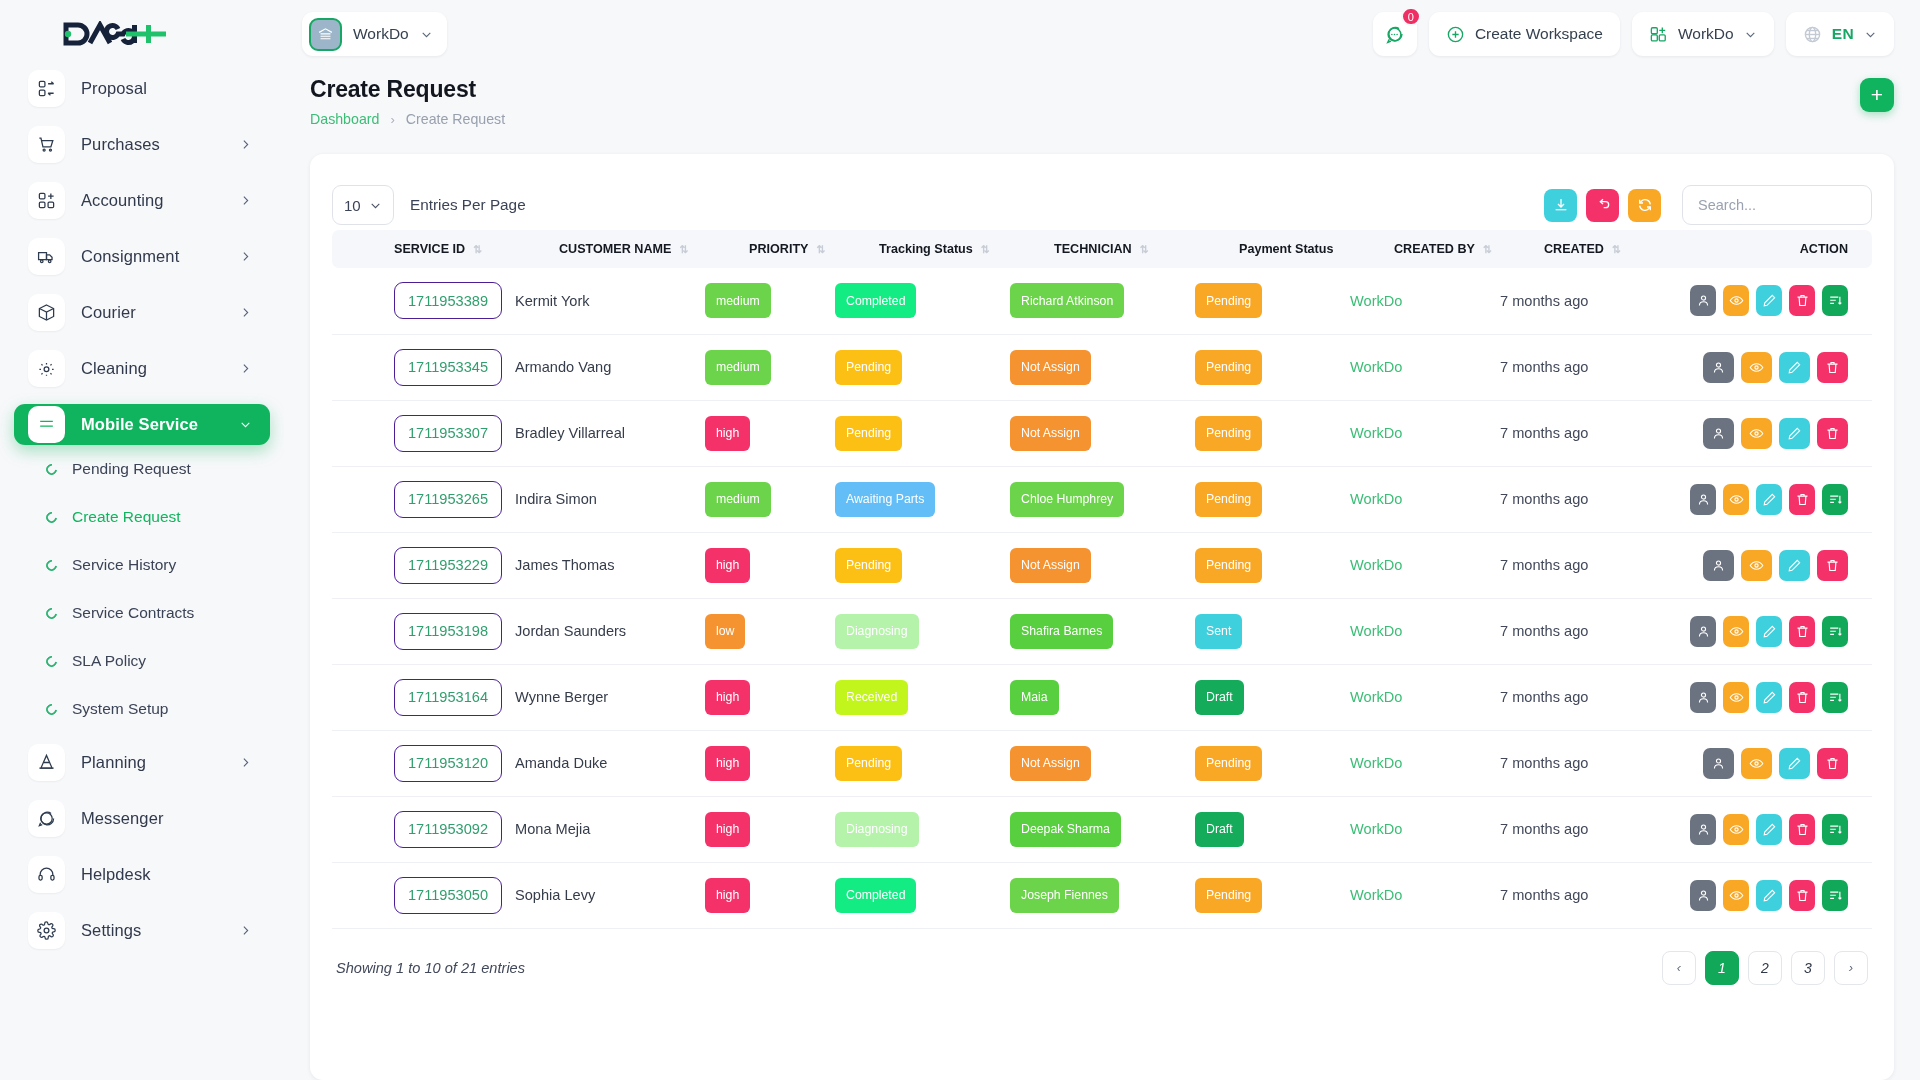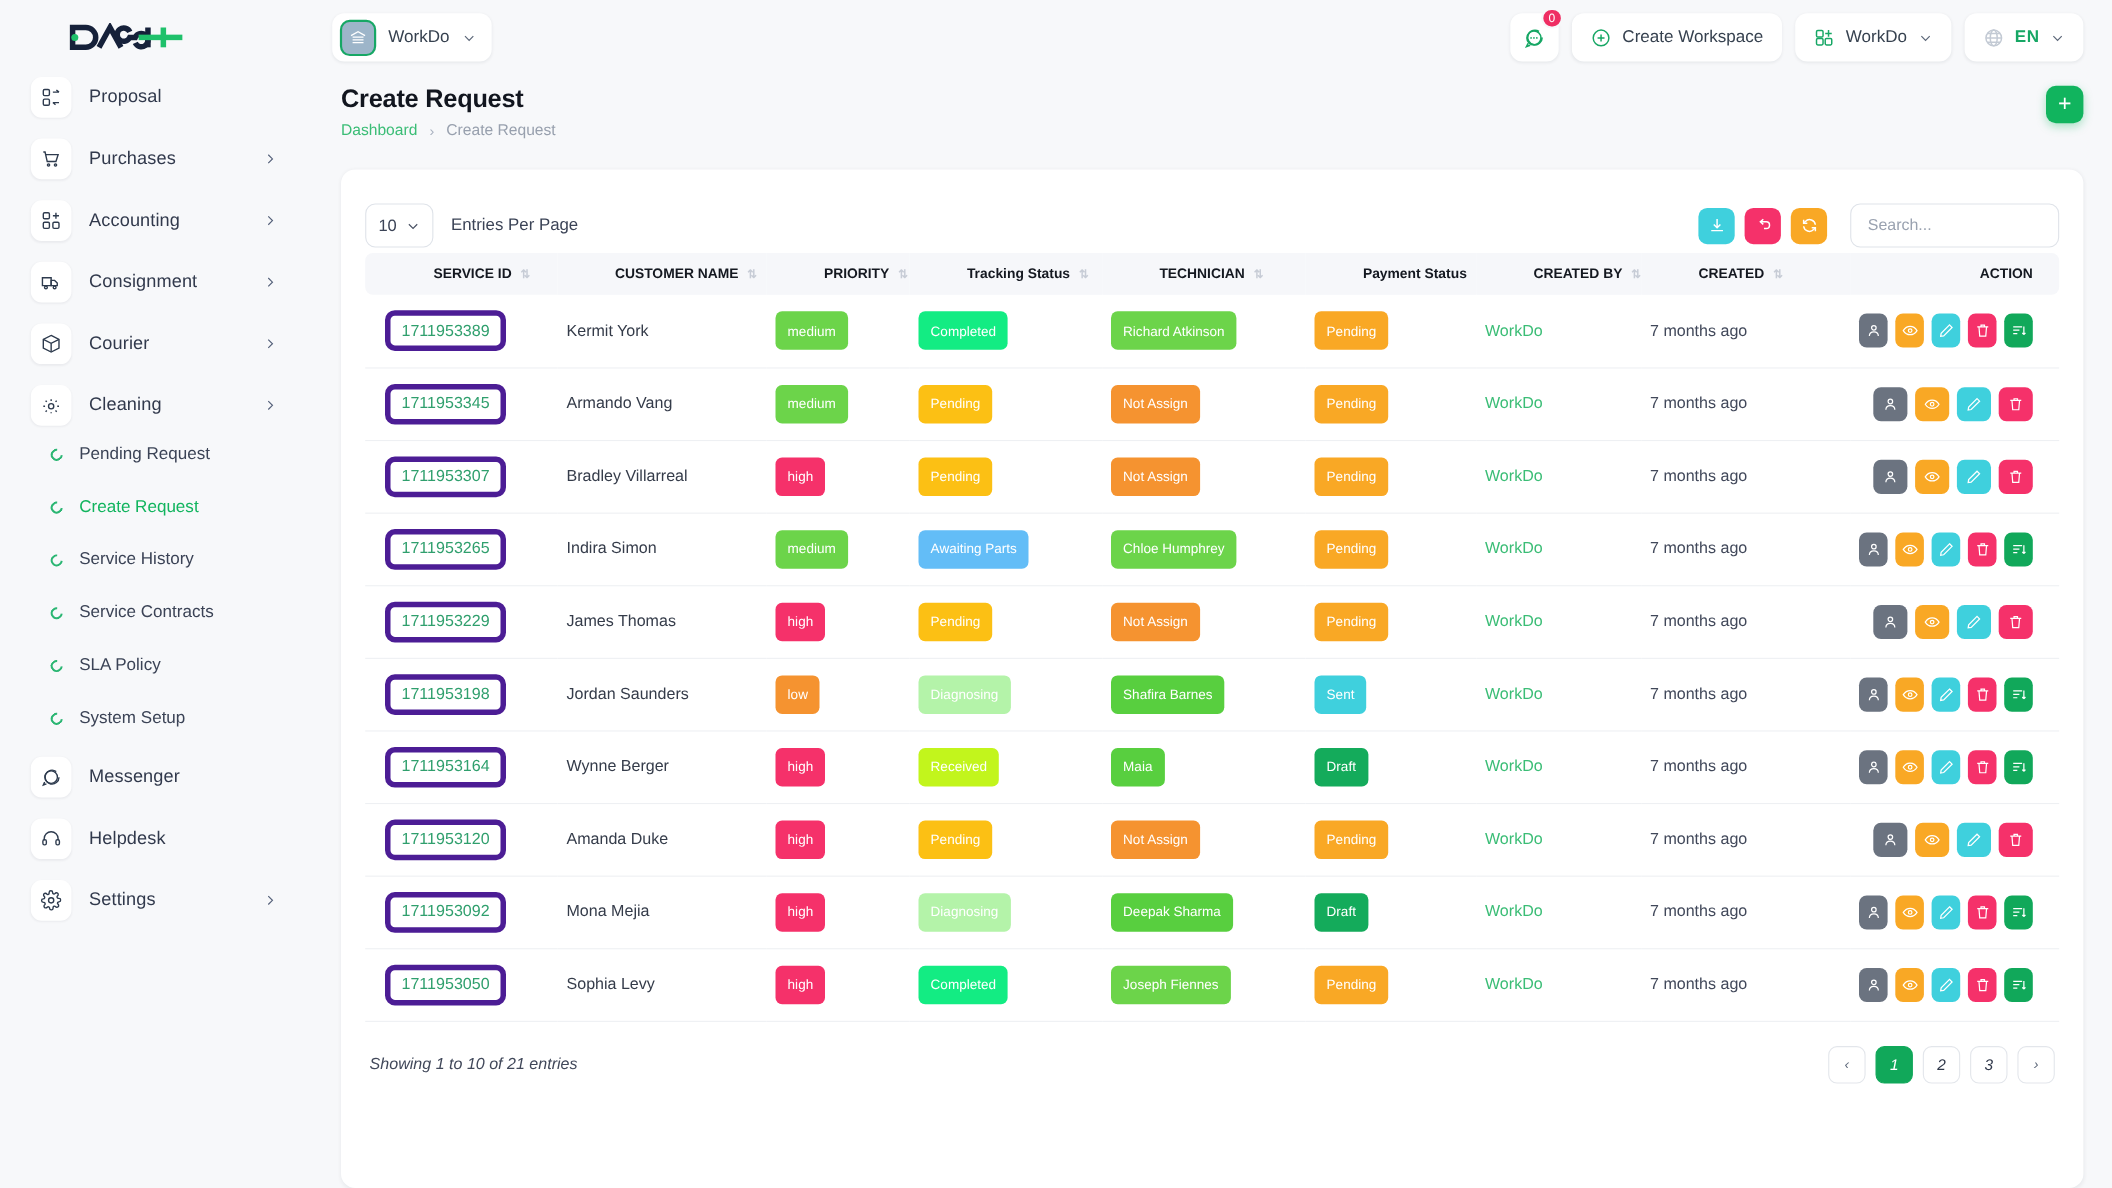--- a/index.html
+++ b/index.html
@@ -145,22 +145,22 @@
 
   tbody td {
     height: 66px; border-bottom: 1px solid #eef0f3; padding: 0 8px;
     font-size: 14.6px; color: #353c4a; vertical-align: middle;
   }
   tbody td:first-child { padding-left: 18px; }
   tbody tr:last-child td { border-bottom: 1px solid #eef0f3; }
 
   .sid-pill {
     display: inline-flex; align-items: center; justify-content: center;
-    min-width: 108px; height: 37px; border: 5px solid #4c1d95; border-radius: 9px;
-    color: #2f9f6d; font-size: 14.6px; padding: 0 10px; cursor: pointer;
+    min-width: 108px; height: 37px; border: 1px solid #4c1d95; border-radius: 9px;
+    color: #2f9f6d; font-size: 14.6px; padding: 0 10px; cursor: pointer; margin-left: 44px;
   }
   .badge {
     display: inline-flex; align-items: center; justify-content: center;
     height: 35px; border-radius: 6px; padding: 16px 11px;
     font-size: 12.3px; color: #ffffff; white-space: nowrap;
   }
   .created-by { color: #3bbd76; font-size: 14.6px; }
   .created-at { color: #41485a; font-size: 14.6px; white-space: nowrap; }
 
   .actions { display: flex; gap: 7px; justify-content: flex-end; padding-right: 16px; }
@@ -288,20 +288,31 @@
               <circle cx="12" cy="13" r="3"></circle>
               <path d="M12 5v2M12 20v1M5 13H3M21 13h-2M7 8l-1.4-1.4M18.4 19.4 17 18M7 18l-1.4 1.4M18.4 6.6 17 8"></path>
             </svg>
         </span>
         <span class="lbl">Cleaning</span>
         <svg class="chev" viewBox="0 0 24 24">
             <path d="M9 5l7 7-7 7"></path>
           </svg>
       </div>
 
+      <div class="nav-item active">
+        <span class="ico">
+          <svg viewBox="0 0 24 24">
+              <path d="M4 8h16M4 14h16"></path>
+            </svg>
+        </span>
+        <span class="lbl">Mobile Service</span>
+        <svg class="chev" viewBox="0 0 24 24">
+            <path d="M5 9l7 7 7-7"></path>
+          </svg>
+      </div>
     </nav>
 
     <div class="subnav">
       <div class="sub-item">
         <span class="sub-dot"></span>
         <span class="lbl">Pending Request</span>
       </div>
       <div class="sub-item active">
         <span class="sub-dot"></span>
         <span class="lbl">Create Request</span>
@@ -318,20 +329,32 @@
         <span class="sub-dot"></span>
         <span class="lbl">SLA Policy</span>
       </div>
       <div class="sub-item">
         <span class="sub-dot"></span>
         <span class="lbl">System Setup</span>
       </div>
     </div>
 
     <nav class="nav">
+      <div class="nav-item">
+        <span class="ico">
+          <svg viewBox="0 0 24 24">
+              <path d="M12 3 5 19h14z"></path>
+              <path d="M8.6 12h6.8M3 19h18"></path>
+            </svg>
+        </span>
+        <span class="lbl">Planning</span>
+        <svg class="chev" viewBox="0 0 24 24">
+            <path d="M9 5l7 7-7 7"></path>
+          </svg>
+      </div>
       <div class="nav-item">
         <span class="ico">
           <svg viewBox="0 0 24 24">
               <path d="M21 12a8 8 0 1 1-3.2-6.4"></path>
               <path d="M4.5 17.5 3 21l3.6-1.3"></path>
               <circle cx="12" cy="12" r="7.2" fill="none"></circle>
             </svg>
         </span>
         <span class="lbl">Messenger</span>
       </div>

